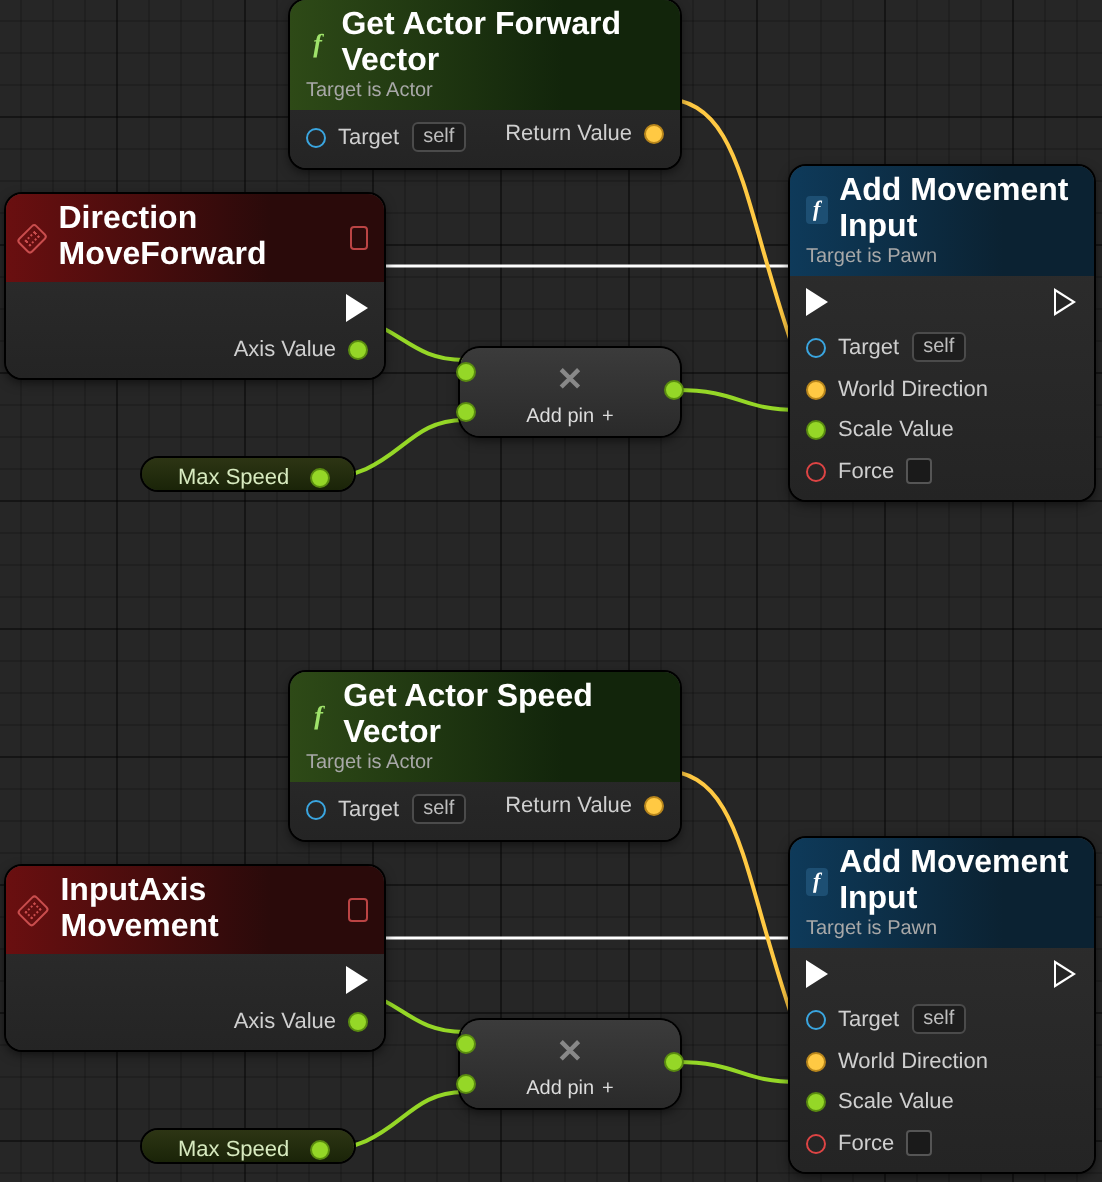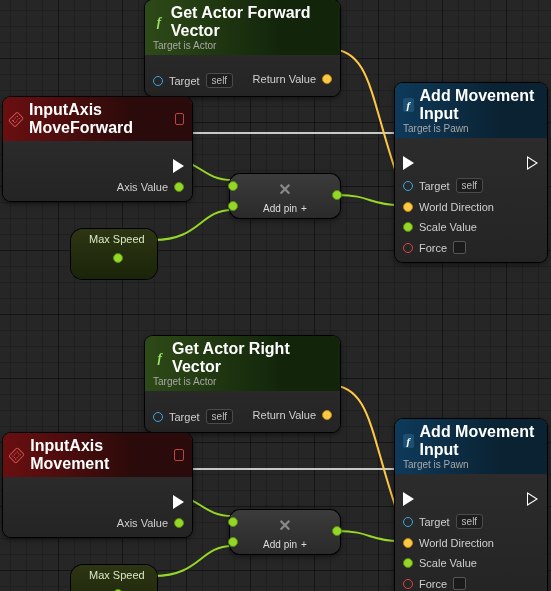--- a/index.html
+++ b/index.html
@@ -51,21 +51,21 @@
     transform: rotate(45deg);
     border:1px solid #c94d4d; background:transparent;
     position:relative; margin-right:2px;
   }
   .ev-icon::after{
     content:""; position:absolute; inset:2px;
     border:1px dotted #c94d4d;
   }
   .stop-icon { width:12px; height:12px; border:1px solid #b44; border-radius:2px; margin-left:6px;}
 
-  .body { padding: 18px 8px 8px 8px; display:flex; justify-content:space-between; gap:14px; }
+  .body { padding: 6px 8px 8px 8px; display:flex; justify-content:space-between; gap:14px; }
   .col { display:flex; flex-direction:column; gap:8px; }
   .col.right { align-items:flex-end; }
 
   .pin { display:flex; align-items:center; gap:6px; white-space:nowrap; }
   .pin.right { flex-direction: row-reverse; }
 
   .dot { width:10px; height:10px; border-radius:50%; }
   .dot.hollow { background:transparent; }
   .dot.green  { background:#95d727; border:1px solid #5a8c10; }
   .dot.yellow { background:#ffc943; border:1px solid #b8861c; }
@@ -115,24 +115,24 @@
   }
   .mult .addpin{
     position:absolute; left:50%; bottom:4px; transform:translateX(-50%);
     color:#ddd; font-size:10px; display:flex; gap:4px; align-items:flex-start;
   }
   .mult .p { position:absolute; width:10px; height:10px; border-radius:50%; background:#95d727; border:1px solid #5a8c10;}
   .mult .pa{ left:-2px; top:7px;} .mult .pb{ left:-2px; bottom:7px;} .mult .po{ right:-2px; top:16px;}
 
   
   .capsule{
-    position:absolute; padding:4px 12px 16px 18px;
+    position:absolute; padding:4px 12px 0 18px;
     background: linear-gradient(#2d3514,#1a2408);
     border-radius: 12px; box-shadow:0 0 0 1px #000;
-    display:flex; align-items:center; gap:8px; color:#d7eabf;flex-direction:column;
+    display:flex; align-items:center; gap:8px; color:#d7eabf;
   }
   .capsule .dot{ margin-left:2px; }
 </style>
 </head>
 <body>
 
 <svg class="wires">
 
   <path d="M156 133 C 260 133, 310 133, 397 133" stroke="#fff" stroke-width="1.5" fill="none"></path>
   <path d="M329 49 C 372 49, 370 100, 399 181" stroke="#ffc943" stroke-width="2" fill="none"></path>
@@ -169,21 +169,21 @@
         <span>Return Value</span>
       </div>
     </div>
   </div>
 </div>
 
 <div class="node" style="left:3px; top:97px; width:189px;">
   <div class="header hdr-red">
     <div class="title-row">
       <span class="ev-icon"></span>
-      <span class="title">InputAxis MoveForward</span>
+      <span class="title">Direction MoveForward</span>
       <span class="stop-icon"></span>
     </div>
   </div>
   <div class="body">
     <div class="col"></div>
     <div class="col right">
       <div class="pin right">
         <span class="exec"></span>
       </div>
       <div class="pin right">
@@ -247,21 +247,21 @@
           <span class="exec hollow"></span>
         </div>
     </div>
   </div>
 </div>
 
 <div class="node" style="left:145px; top:336px; width:195px;">
   <div class="header hdr-green">
     <div class="title-row">
       <span class="fn-icon">f</span>
-      <span class="title">Get Actor Right Vector</span>
+      <span class="title">Get Actor Speed Vector</span>
     </div>
     <span class="subtitle">Target is Actor</span>
   </div>
   <div class="body">
     <div class="col">
       <div class="pin">
         <span class="dot blue hollow"></span>
         <span>Target</span>
         <span class="tag">self</span>
       </div>

